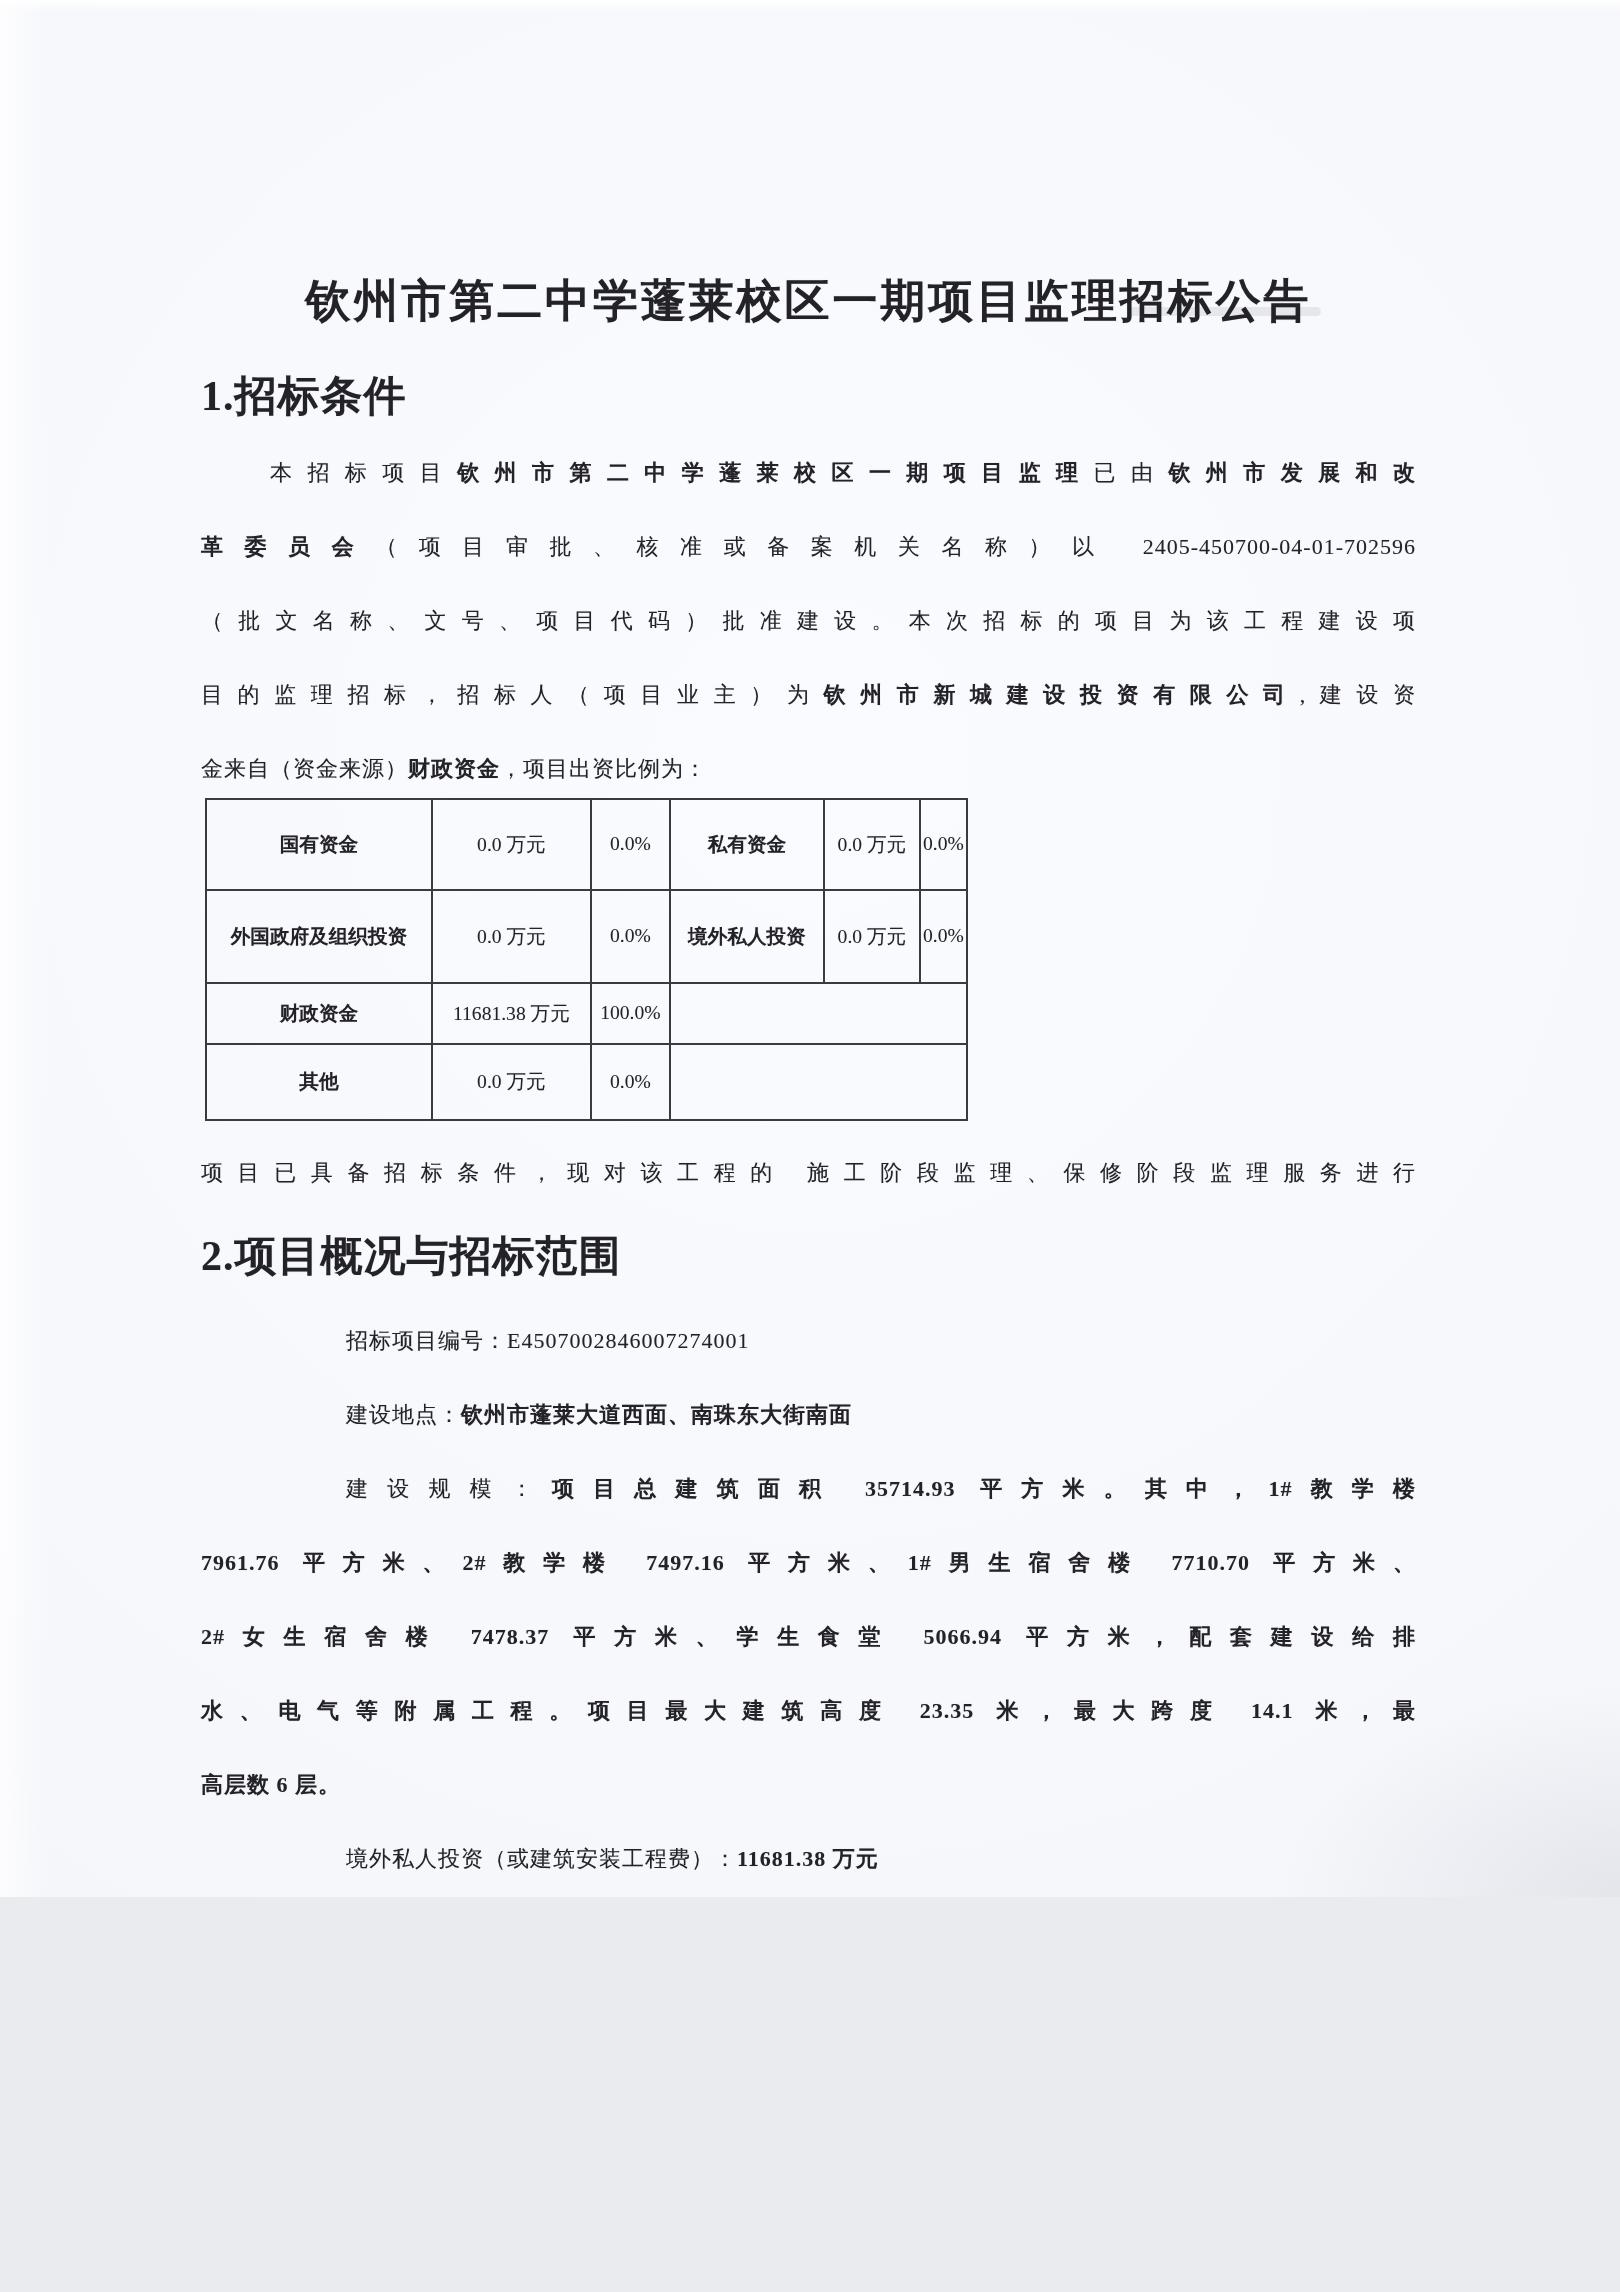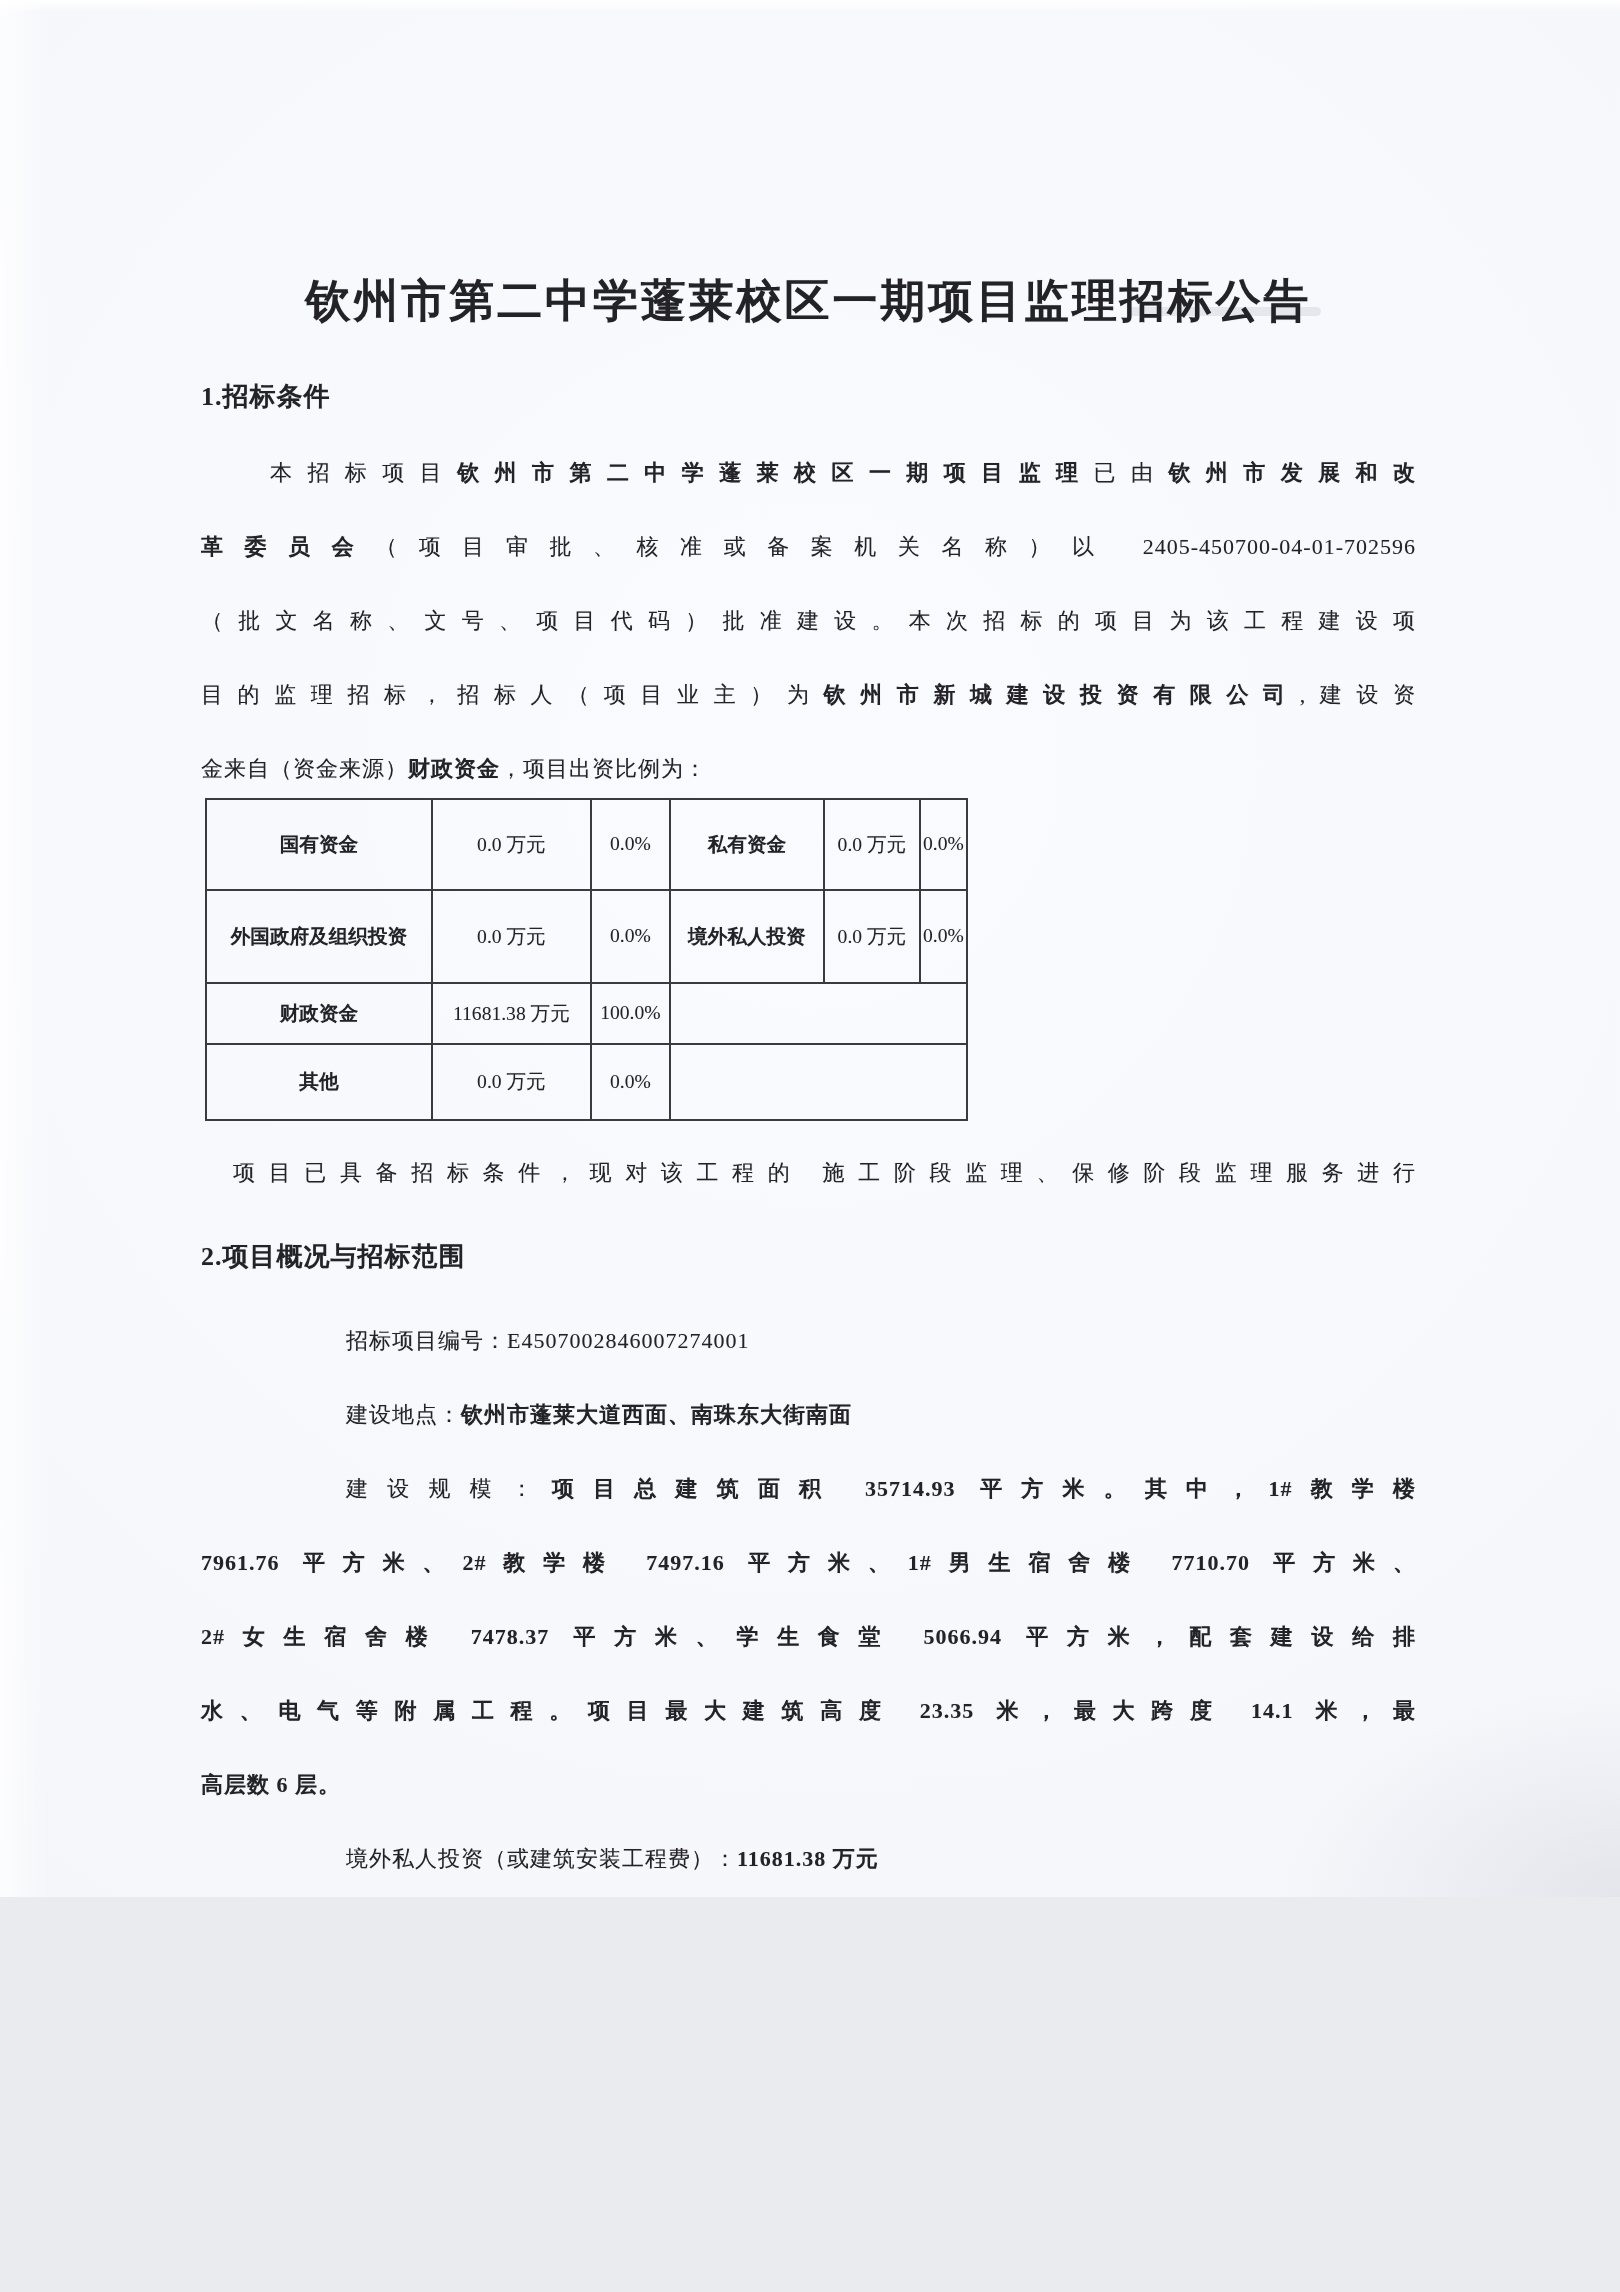--- a/index.html
+++ b/index.html
@@ -33,35 +33,35 @@
   .content{
     position:absolute;left:201px;top:0;width:1215px;
     text-shadow:0 0 1px rgba(40,40,48,.22);
   }
   .title{
     margin:0;padding-top:271px;
     font-size:45px;line-height:61px;font-weight:700;
     letter-spacing:2.9px;text-align:center;white-space:nowrap;
   }
   .sec-heading{
-    font-size:26px;line-height:39px;font-weight:700;letter-spacing:1px;
+    font-size:42px;line-height:39px;font-weight:700;letter-spacing:1px;
   }
   .s1h{margin-top:45px;}
   .s2h{margin-top:27px;}
   .pline{
     font-size:22px;line-height:74px;height:74px;
     letter-spacing:1px;
   }
   .jl{text-align:justify;text-align-last:justify;}
   .indent-para{padding-left:69px;}
   .indent-item{padding-left:145px;}
   .b{font-weight:700;}
   .first-after-h1{margin-top:19.6px;}
   .first-item{margin-top:27.4px;}
-  .closing-first{margin-top:15.7px;margin-left:32px;}
+  .closing-first{margin-top:15.7px;}
 
   table.funding{
     border-collapse:collapse;
     margin:-7.8px 0 0 3.9px;
     table-layout:fixed;
     font-size:19.6px;
     letter-spacing:0;
   }
   table.funding td{
     border:2px solid #3a3a40;

